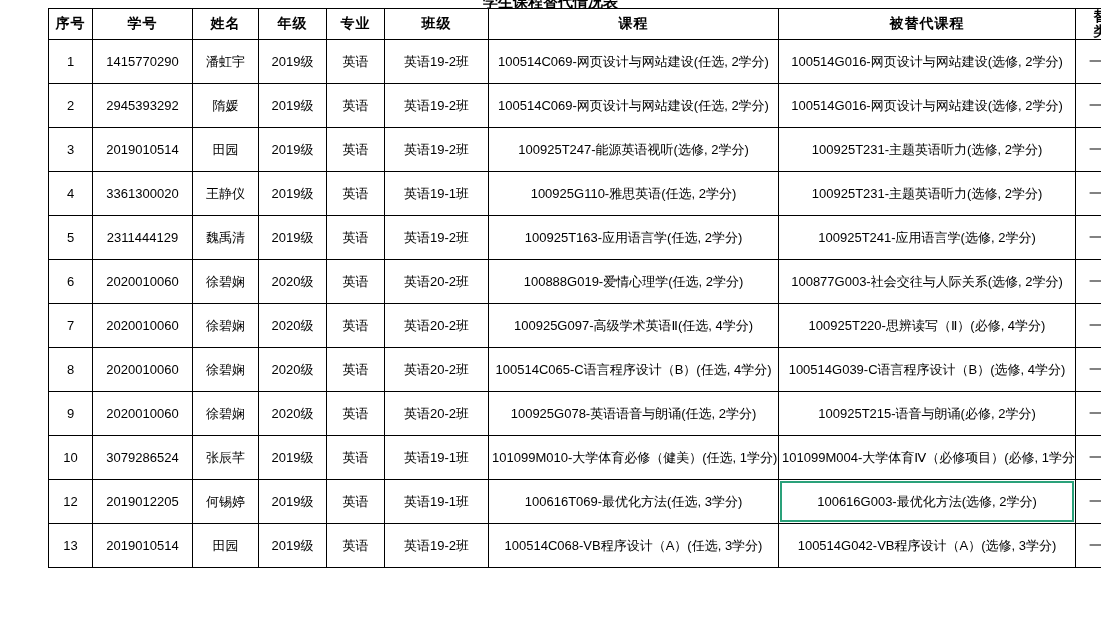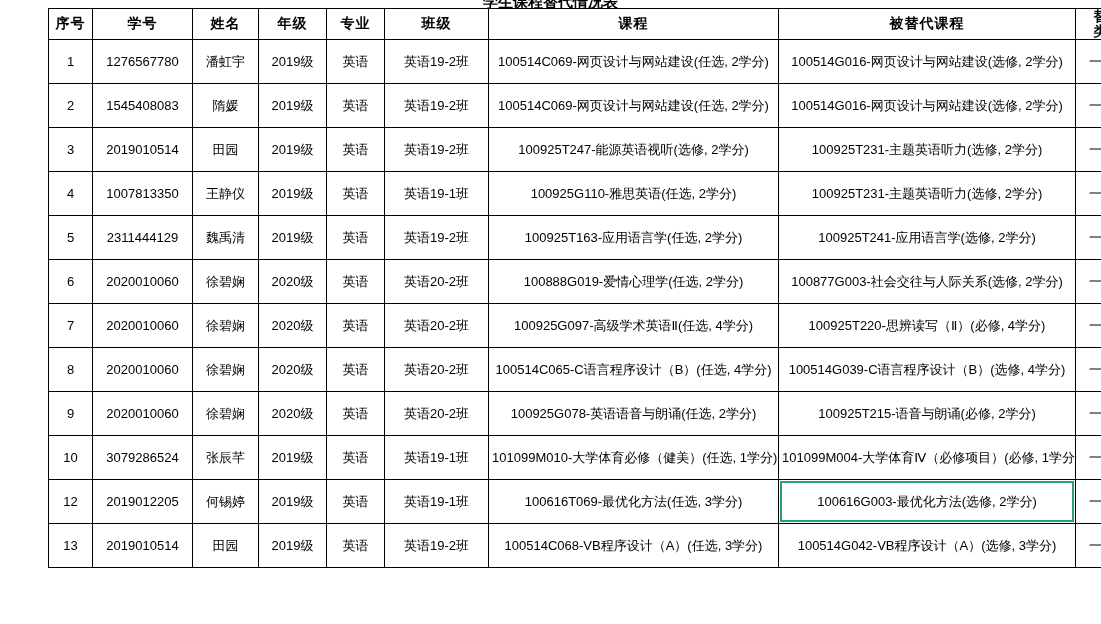--- a/index.html
+++ b/index.html
@@ -127,32 +127,32 @@
         <th>专业</th>
         <th>班级</th>
         <th>课程</th>
         <th>被替代课程</th>
         <th class="type-head"><span>替代</span><br><span>类型</span></th>
       </tr>
     </thead>
     <tbody id="tbody">
         <tr>
           <td class="idx">1</td>
-          <td class="sid">1276567780</td>
+          <td class="sid">1415770290</td>
           <td class="name">潘虹宇</td>
           <td class="grade">2019级</td>
           <td class="major">英语</td>
           <td class="klass">英语19-2班</td>
           <td class="course">100514C069-网页设计与网站建设(任选, 2学分)</td>
           <td class="replaced">100514G016-网页设计与网站建设(选修, 2学分)</td>
           <td class="type">一替一</td>
         </tr>
         <tr>
           <td class="idx">2</td>
-          <td class="sid">1545408083</td>
+          <td class="sid">2945393292</td>
           <td class="name">隋媛</td>
           <td class="grade">2019级</td>
           <td class="major">英语</td>
           <td class="klass">英语19-2班</td>
           <td class="course">100514C069-网页设计与网站建设(任选, 2学分)</td>
           <td class="replaced">100514G016-网页设计与网站建设(选修, 2学分)</td>
           <td class="type">一替一</td>
         </tr>
         <tr>
           <td class="idx">3</td>
@@ -160,21 +160,21 @@
           <td class="name">田园</td>
           <td class="grade">2019级</td>
           <td class="major">英语</td>
           <td class="klass">英语19-2班</td>
           <td class="course">100925T247-能源英语视听(选修, 2学分)</td>
           <td class="replaced">100925T231-主题英语听力(选修, 2学分)</td>
           <td class="type">一替一</td>
         </tr>
         <tr>
           <td class="idx">4</td>
-          <td class="sid">1007813350</td>
+          <td class="sid">3361300020</td>
           <td class="name">王静仪</td>
           <td class="grade">2019级</td>
           <td class="major">英语</td>
           <td class="klass">英语19-1班</td>
           <td class="course">100925G110-雅思英语(任选, 2学分)</td>
           <td class="replaced">100925T231-主题英语听力(选修, 2学分)</td>
           <td class="type">一替一</td>
         </tr>
         <tr>
           <td class="idx">5</td>

